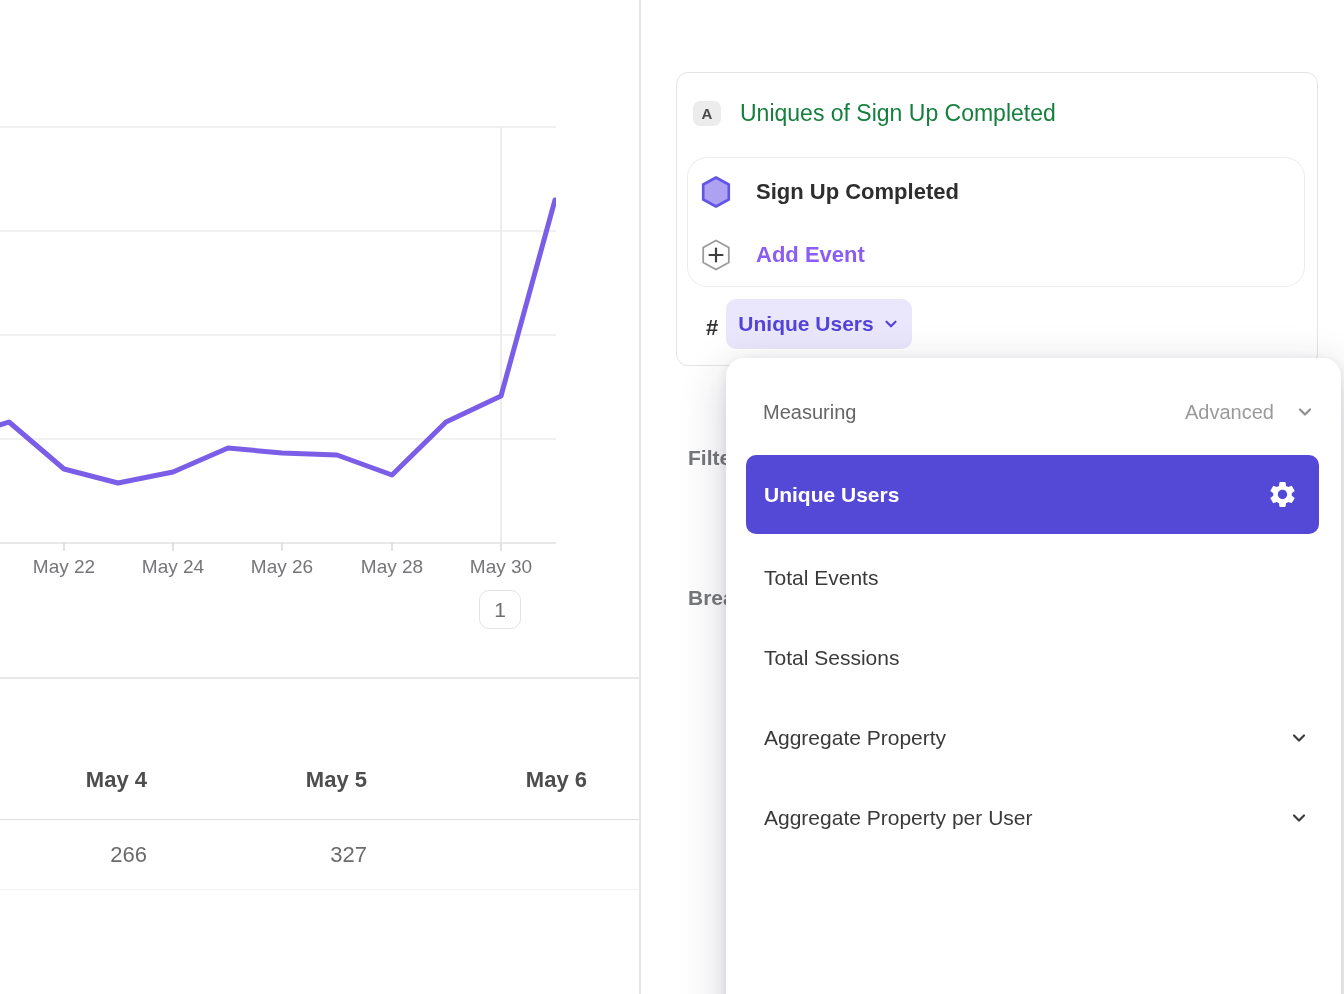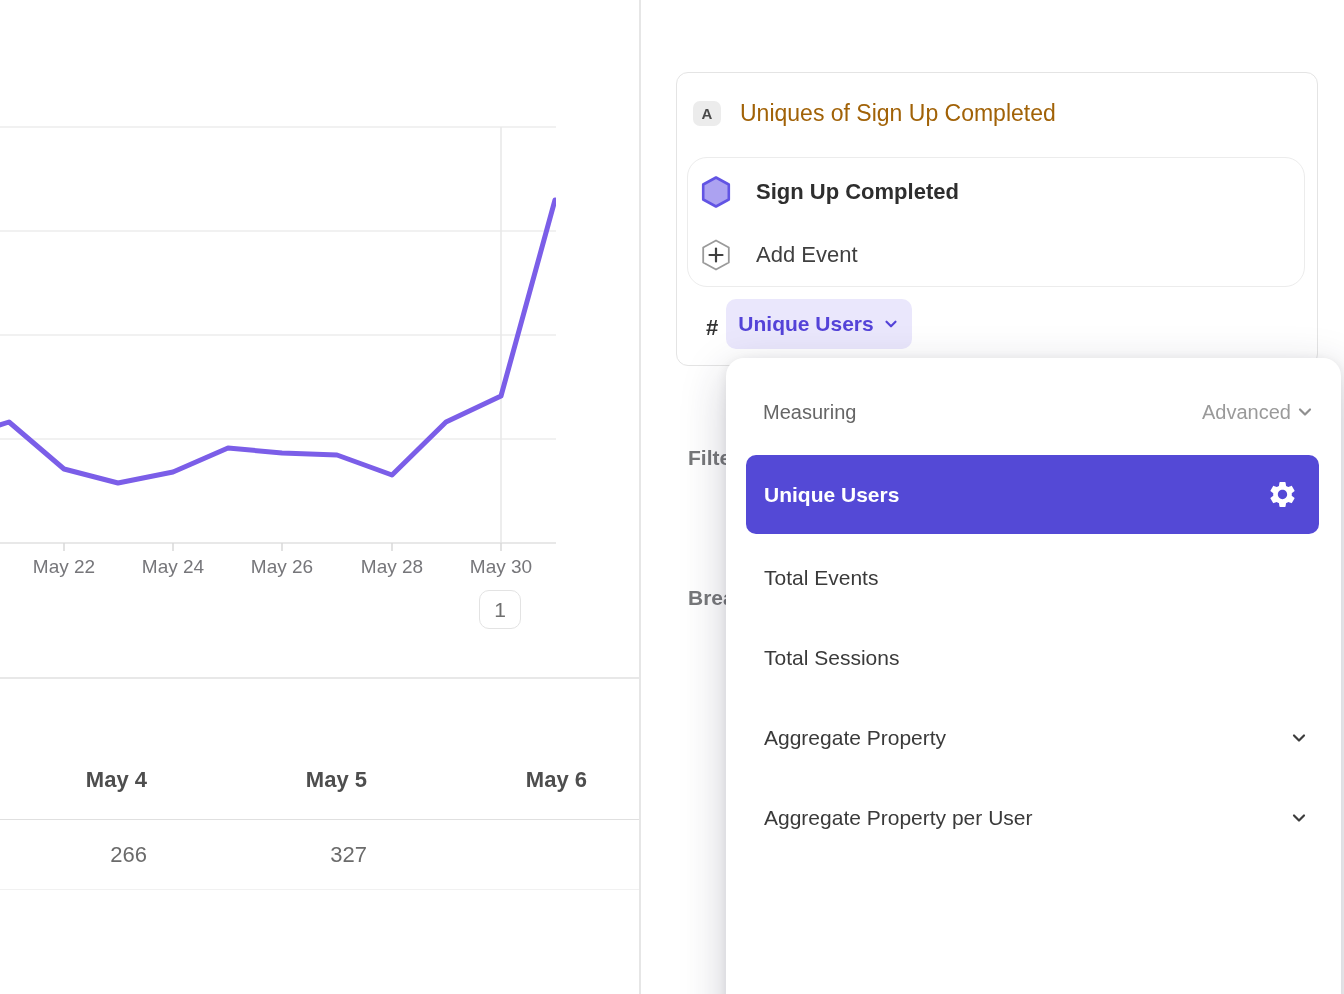--- a/index.html
+++ b/index.html
@@ -25,44 +25,44 @@
   .td { font-size:22px; color:#6b6b6b; }
 
   .panel-divider-v { position:absolute; left:639px; top:0; width:1.5px; height:994px; background:#e6e6e6; }
 
   
   .metric-card { position:absolute; left:676px; top:72px; width:642px; height:294px;
     background:#fff; border:1.5px solid #e4e4e4; border-radius:12px; }
   .card-title-row { position:absolute; left:16px; top:27px; display:flex; align-items:center; gap:19px; }
   .series-badge { width:28px; height:25px; border-radius:7px; background:#ececec; color:#4a4a4a;
     font-weight:700; font-size:15px; display:flex; align-items:center; justify-content:center; }
-  .series-title { font-size:23px; color:#a16207; }
+  .series-title { font-size:23px; color:#15803d; }
   .event-box { position:absolute; left:10px; top:84px; width:618px; height:130px;
     border:1.5px solid #ececec; border-radius:20px; background:#fff; }
   .event-row { position:absolute; left:13px; display:flex; align-items:center; gap:25px; height:34px; }
   .event-name { font-size:22px; font-weight:700; color:#2e2e2e; }
-  .add-event-label { font-size:22px; font-weight:400; color:#404040; }
+  .add-event-label { font-size:22px; font-weight:700; color:#8b5cf6; }
   .count-prefix { position:absolute; left:29px; top:242px; font-size:22px; font-weight:600; color:#333; }
   .measure-pill { position:absolute; left:49px; top:226px; width:186px; height:50px;
     background:#EAE7FC; border-radius:10px; display:flex; align-items:center; justify-content:center;
     gap:8px; cursor:pointer; }
   .measure-pill-label { font-size:21px; font-weight:700; color:#5443D8; }
 
   .section-label { position:absolute; font-size:21px; font-weight:700; color:#77787a; }
   .filter-label { left:688px; top:446px; }
   .breakdown-label { left:688px; top:586px; }
 
   
   .popover { position:absolute; left:726px; top:358px; width:615px; height:765px; background:#fff;
     border-radius:18px; z-index:5;
     box-shadow:0 14px 46px rgba(35,35,70,.22), 0 2px 12px rgba(0,0,0,.08); }
   .menu-header { position:absolute; left:37px; right:26px; top:35px; height:38px;
     display:flex; align-items:center; justify-content:space-between; }
   .menu-title { font-size:20px; font-weight:500; color:#666; }
-  .mode-group { display:flex; align-items:center; gap:4px; cursor:pointer; }
+  .mode-group { display:flex; align-items:center; gap:21px; cursor:pointer; }
   .mode-label { font-size:20px; color:#9a9a9a; }
   .menu-list { position:absolute; left:20px; right:22px; top:97px; }
   .menu-item { height:80px; display:flex; align-items:center; padding-left:18px; padding-right:2px;
     font-size:21px; font-weight:500; color:#3a3a3a; cursor:pointer; }
   .menu-item.selected { height:79px; background:#5449D6; border-radius:10px; color:#fff;
     font-weight:700; margin-bottom:4px; }
   .mi-gear { margin-left:auto; margin-right:19px; display:flex; }
   .mi-chev { margin-left:auto; margin-right:8px; display:flex; }
 
   svg { display:block; }

